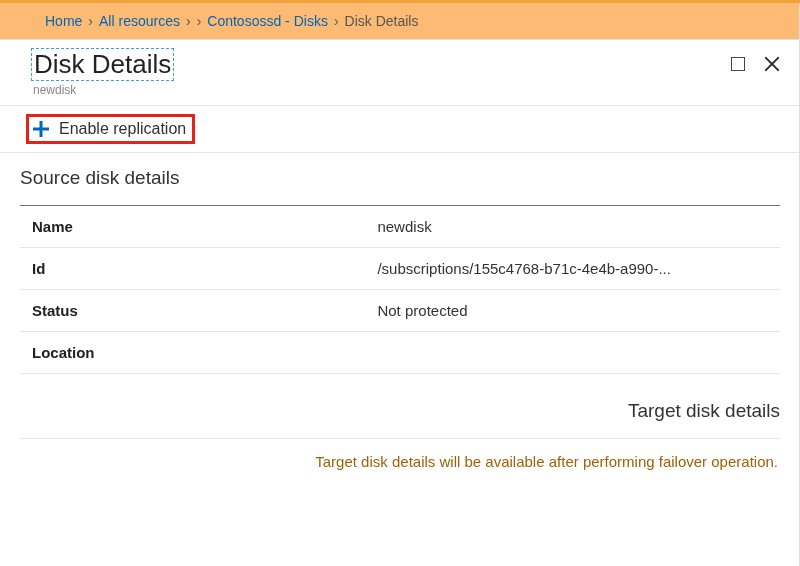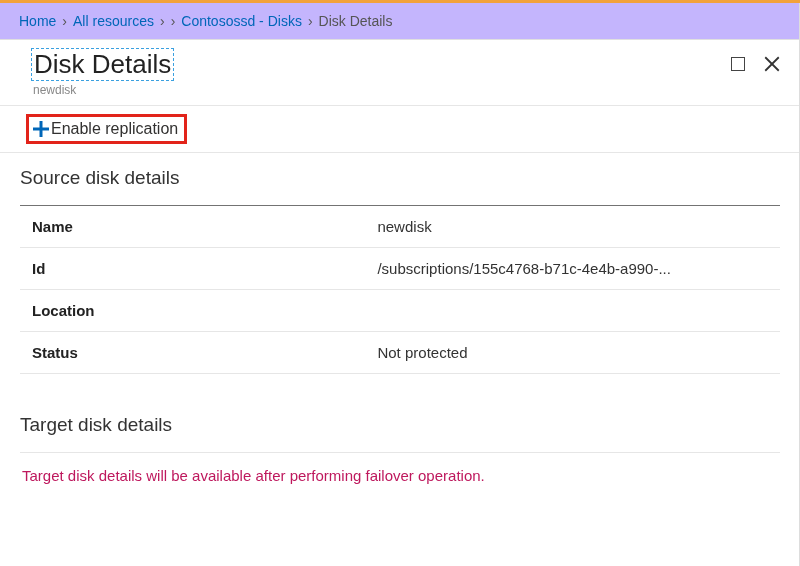--- a/index.html
+++ b/index.html
@@ -12,25 +12,25 @@
       height: 566px;
       overflow: hidden;
     }
     .top-accent {
       height: 3px;
       background: #f2a23a;
     }
     .breadcrumb {
       display: flex;
       align-items: center;
-      padding: 10px 24px 10px 19px;
+      padding: 10px 24px 10px 45px;
       font-size: 14px;
       border-bottom: 1px solid #e0e0e0;
       gap: 6px;
-      background: #c4b5fd;
+      background: #fdba74;
     }
     .breadcrumb a {
       color: #0066b8;
       text-decoration: none;
       cursor: pointer;
     }
     .breadcrumb .sep { color: #555; }
     .breadcrumb .current { color: #555; }
     .header {
       display: flex;
@@ -76,20 +76,21 @@
     }
     .x-icon svg { width: 18px; height: 18px; }
     .divider { border-top: 1px solid #e6e6e6; }
     .toolbar {
       padding: 8px 26px;
       border-bottom: 1px solid #e6e6e6;
     }
     .enable-btn {
       display: inline-flex;
       align-items: center;
+      gap: 8px;
       padding: 2px 6px 2px 2px;
       border: 3px solid #e2231a;
       cursor: pointer;
       font-size: 16px;
       color: #323130;
     }
     .plus-icon svg { width: 20px; height: 20px; display:block; }
     .content { padding: 14px 20px; }
     .section-title {
       font-size: 19px;
@@ -110,26 +111,26 @@
       color: #222;
       padding-left: 8px;
     }
     .row .value {
       flex: 1;
       color: #333;
       overflow: hidden;
       white-space: nowrap;
       text-overflow: ellipsis;
     }
-    .target-section { margin-top: 40px; }
+    .target-section { margin-top: 26px; text-align: right; }
     .target-msg {
       border-top: 1px solid #e6e6e6;
       padding: 14px 2px;
       font-size: 15px;
-      color: #be185d;
+      color: #a16207;
     }
     .right-edge {
       position: absolute;
       right: 0; top: 3px; bottom: 0;
       width: 1px;
       background: #ddd;
     }
   </style>
 </head>
 <body>
@@ -184,26 +185,26 @@
 
   <div class="row">
     <div class="label">Name</div>
     <div class="value">newdisk</div>
   </div>
   <div class="row">
     <div class="label">Id</div>
     <div class="value">/subscriptions/155c4768-b71c-4e4b-a990-...</div>
   </div>
   <div class="row">
+    <div class="label">Status</div>
+    <div class="value">Not protected</div>
+  </div>
+  <div class="row">
     <div class="label">Location</div>
     <div class="value"></div>
-  </div>
-  <div class="row">
-    <div class="label">Status</div>
-    <div class="value">Not protected</div>
   </div>
 
   <div class="target-section">
     <h2 class="section-title">Target disk details</h2>
     <div class="target-msg">Target disk details will be available after performing failover operation.</div>
   </div>
 </div>
 
 <div class="right-edge"></div>
 

